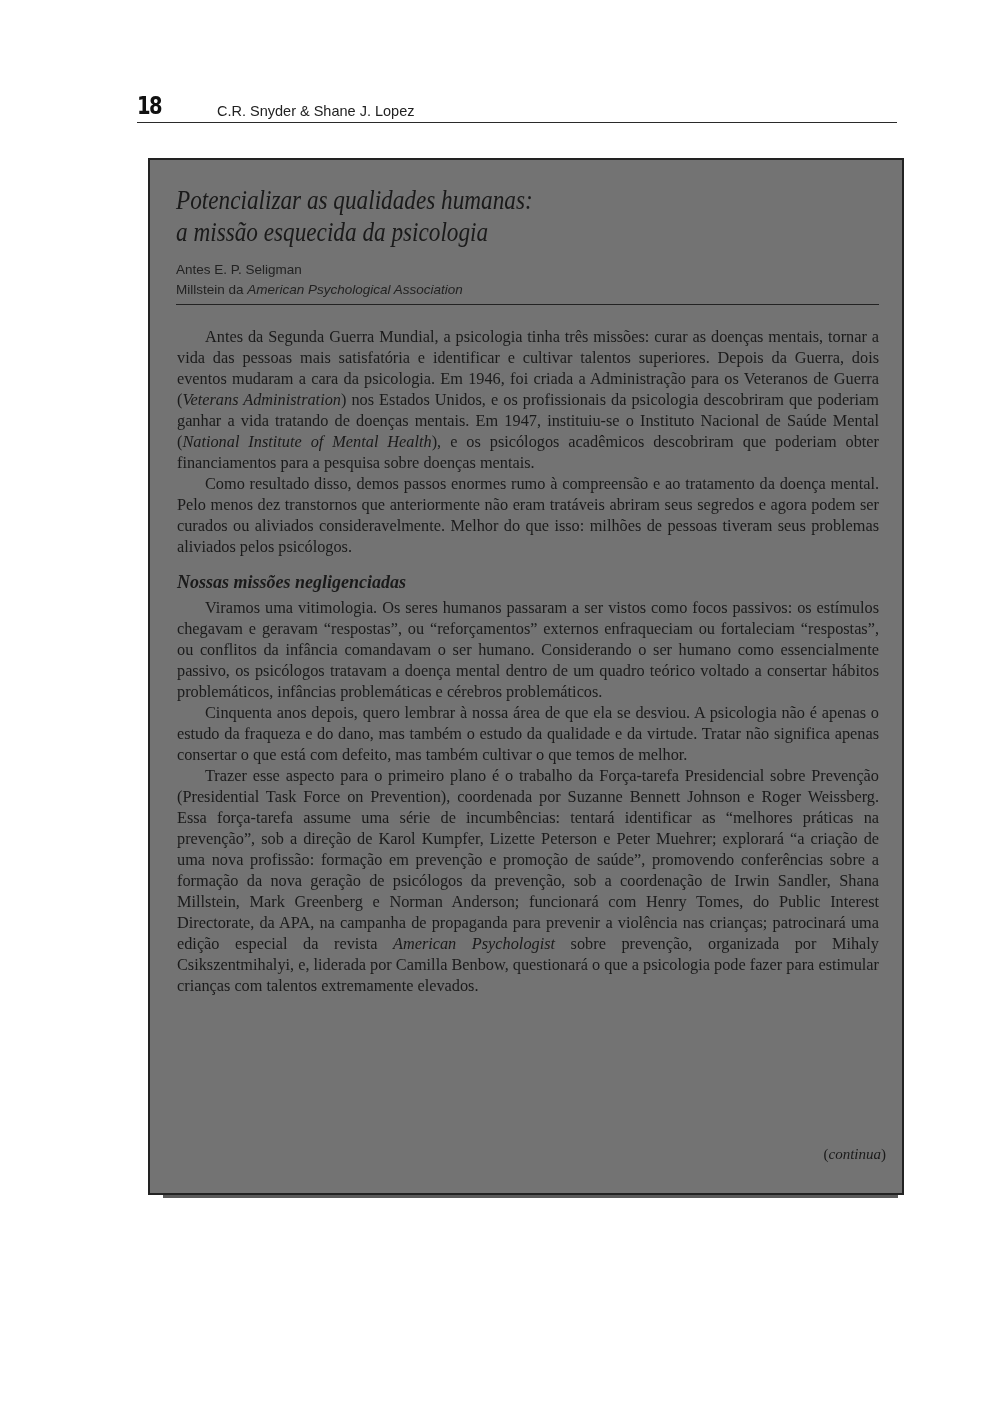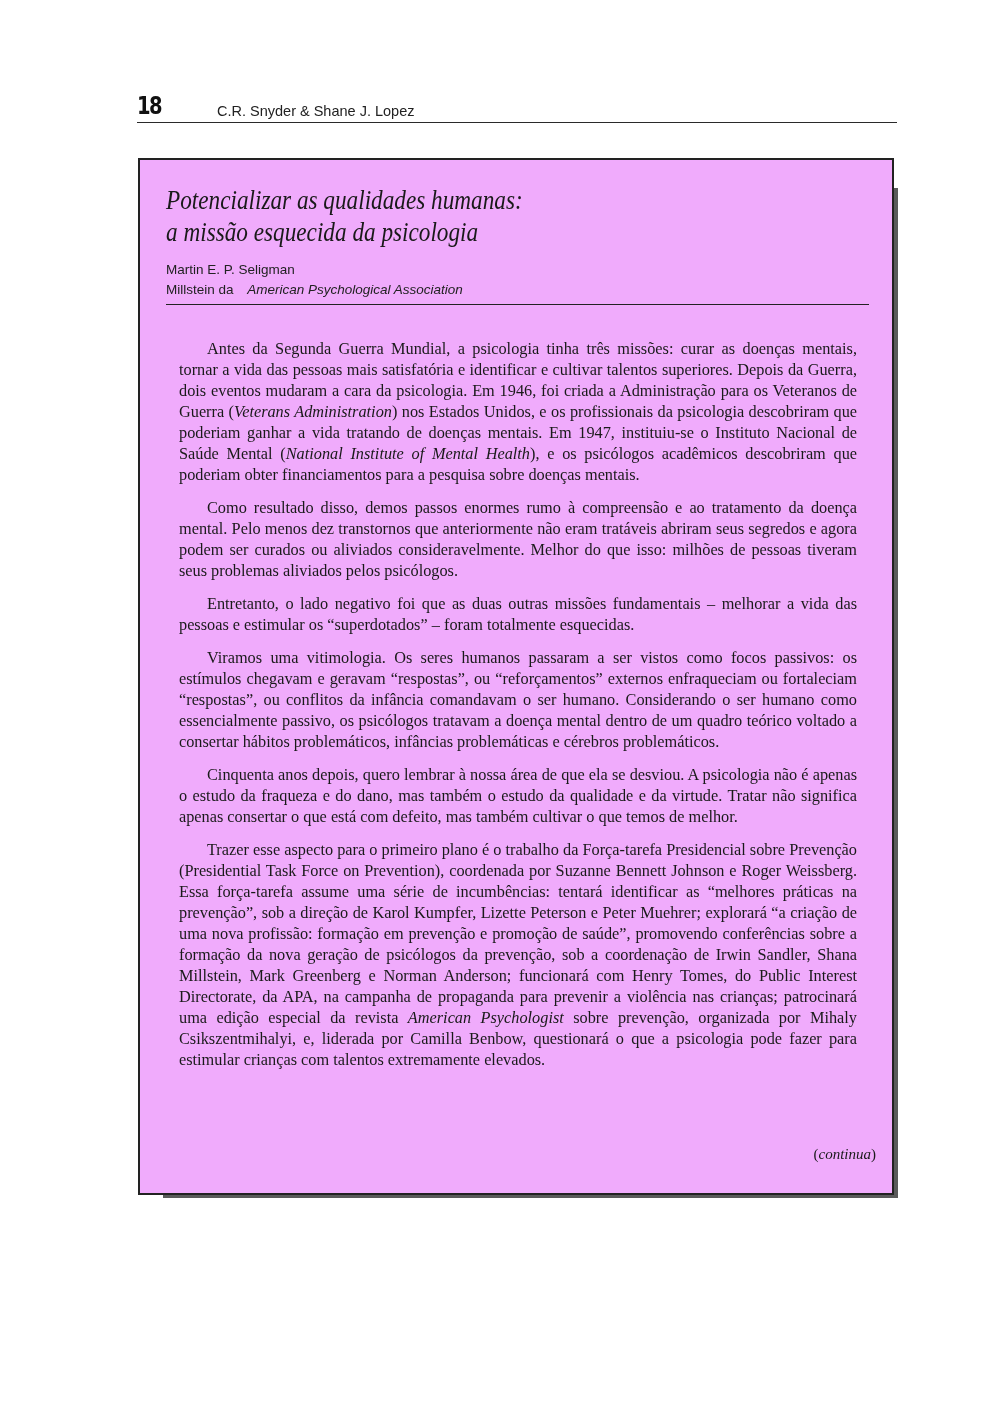--- a/index.html
+++ b/index.html
@@ -18,50 +18,50 @@
   .running-authors {
     position: absolute; left: 48px; top: 10px;
     font-family: "Liberation Sans", sans-serif; font-size: 14.5px; color: #222; line-height: 18px; margin-left: 32px;
   }
 
   .box-shadow {
     position: absolute; left: 163px; top: 188px; width: 735px; height: 1010px;
     background: #5a5a5a;
   }
   .box {
-    position: absolute; left: 138px; top: 158px; width: 752px; height: 1033px;
-    border: 2px solid #222; background: #f0abfc;
+    position: absolute; left: 148px; top: 158px; width: 752px; height: 1033px;
+    border: 2px solid #222; background: #737373;
   }
 
   .article-title {
     position: absolute; left: 26px; top: 24px; width: 600px;
     font-family: "Liberation Serif", serif; font-style: italic;
     font-size: 27px; line-height: 32px; color: #1a1a1a;
     transform: scaleX(0.86); transform-origin: left top;
   }
   .author-name {
     position: absolute; left: 26px; top: 101px;
     font-family: "Liberation Sans", sans-serif; font-size: 13.5px; line-height: 18px; color: #222;
   }
   .author-affil {
     position: absolute; left: 26px; top: 121px;
     font-family: "Liberation Sans", sans-serif; font-size: 13.5px; line-height: 18px; color: #222;
   }
-  .author-affil em { font-style: italic; margin-left: 10px; }
+  .author-affil em { font-style: italic; }
   .title-rule {
     position: absolute; left: 26px; top: 144px; width: 703px; height: 0;
     border-top: 1.5px solid #222;
   }
 
   .content {
     position: absolute; left: 27px; top: 166px; width: 702px;
     font-family: "Liberation Serif", serif; font-size: 16.3px; line-height: 21px;
     color: #1a1a1a; text-align: justify;
   }
-  .content p { margin: 12px; text-indent: 28px; }
+  .content p { margin: 0; text-indent: 28px; }
   .content p em { font-style: italic; }
   .section-heading {
     font-family: "Liberation Serif", serif; font-style: italic; font-weight: bold;
     font-size: 18px; line-height: 22px; margin: 14px 0 4px 0; text-indent: 0; color: #1a1a1a;
   }
   .continues {
     position: absolute; right: 16px; top: 984px;
     font-family: "Liberation Serif", serif; font-size: 15px; line-height: 20px; color: #1a1a1a;
   }
   .continues em { font-style: italic; text-align: center; }
@@ -73,31 +73,31 @@
   <span class="page-number">18</span>
   <span class="running-authors">C.R. Snyder &amp; Shane J. Lopez</span>
 </div>
 
 <div class="box-shadow"></div>
 <div class="box">
   <div class="article-title">
     <div>Potencializar as qualidades humanas:</div>
     <div>a missão esquecida da psicologia</div>
   </div>
-  <div class="author-name">Martin E. P. Seligman</div>
+  <div class="author-name">Antes E. P. Seligman</div>
   <div class="author-affil"><span>Millstein da </span><em>American Psychological Association</em></div>
   <div class="title-rule"></div>
 
   <div class="content">
     <div id="intro-paras">
         <p><span>Antes da Segunda Guerra Mundial, a psicologia tinha três missões: curar as doenças mentais, tornar a vida das pessoas mais satisfatória e identificar e cultivar talentos superiores. Depois da Guerra, dois eventos mudaram a cara da psicologia. Em 1946, foi criada a Administração para os Veteranos de Guerra (</span><em>Veterans Administration</em><span>) nos Estados Unidos, e os profissionais da psicologia descobriram que poderiam ganhar a vida tratando de doenças mentais. Em 1947, instituiu-se o Instituto Nacional de Saúde Mental (</span><em>National Institute of Mental Health</em><span>), e os psicólogos acadêmicos descobriram que poderiam obter financiamentos para a pesquisa sobre doenças mentais.</span></p>
         <p><span>Como resultado disso, demos passos enormes rumo à compreensão e ao tratamento da doença mental. Pelo menos dez transtornos que anteriormente não eram tratáveis abriram seus segredos e agora podem ser curados ou aliviados consideravelmente. Melhor do que isso: milhões de pessoas tiveram seus problemas aliviados pelos psicólogos.</span></p>
       </div>
+    <h3 class="section-heading">Nossas missões negligenciadas</h3>
     <div id="section-paras">
-        <p><span>Entretanto, o lado negativo foi que as duas outras missões fundamentais – melhorar a vida das pessoas e estimular os “superdotados” – foram totalmente esquecidas.</span></p>
         <p><span>Viramos uma vitimologia. Os seres humanos passaram a ser vistos como focos passivos: os estímulos chegavam e geravam “respostas”, ou “reforçamentos” externos enfraqueciam ou fortaleciam “respostas”, ou conflitos da infância comandavam o ser humano. Considerando o ser humano como essencialmente passivo, os psicólogos tratavam a doença mental dentro de um quadro teórico voltado a consertar hábitos problemáticos, infâncias problemáticas e cérebros problemáticos.</span></p>
         <p><span>Cinquenta anos depois, quero lembrar à nossa área de que ela se desviou. A psicologia não é apenas o estudo da fraqueza e do dano, mas também o estudo da qualidade e da virtude. Tratar não significa apenas consertar o que está com defeito, mas também cultivar o que temos de melhor.</span></p>
         <p><span>Trazer esse aspecto para o primeiro plano é o trabalho da Força-tarefa Presidencial sobre Prevenção (Presidential Task Force on Prevention), coordenada por Suzanne Bennett Johnson e Roger Weissberg. Essa força-tarefa assume uma série de incumbências: tentará identificar as “melhores práticas na prevenção”, sob a direção de Karol Kumpfer, Lizette Peterson e Peter Muehrer; explorará “a criação de uma nova profissão: formação em prevenção e promoção de saúde”, promovendo conferências sobre a formação da nova geração de psicólogos da prevenção, sob a coordenação de Irwin Sandler, Shana Millstein, Mark Greenberg e Norman Anderson; funcionará com Henry Tomes, do Public Interest Directorate, da APA, na campanha de propaganda para prevenir a violência nas crianças; patrocinará uma edição especial da revista </span><em>American Psychologist</em><span> sobre prevenção, organizada por Mihaly Csikszentmihalyi, e, liderada por Camilla Benbow, questionará o que a psicologia pode fazer para estimular crianças com talentos extremamente elevados.</span></p>
       </div>
   </div>
 
   <div class="continues"><span>(</span><em>continua</em><span>)</span></div>
 </div>
 
 </body></html>

